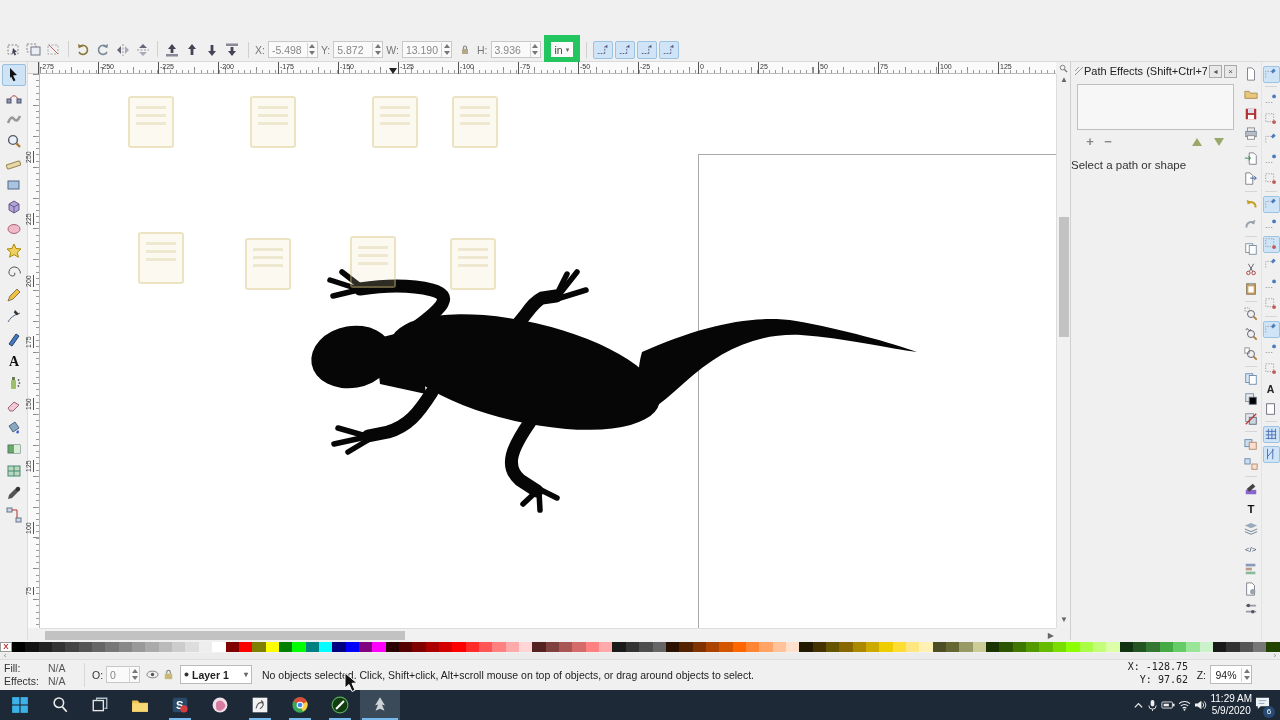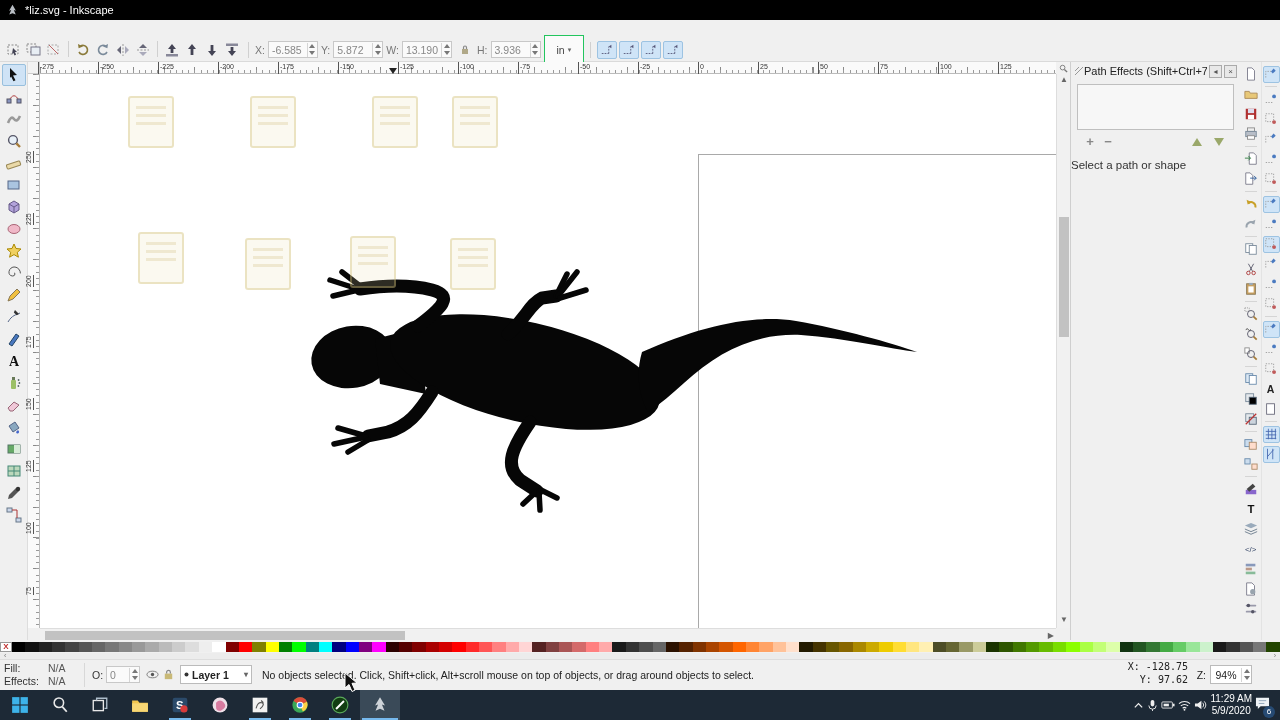--- a/index.html
+++ b/index.html
@@ -18,21 +18,21 @@
   #toolbar { left:0; top:38px; width:1280px; height:24px; background:#f0f0f0; border-bottom:1px solid #dadada; display:flex; align-items:center; gap:2px; padding-left:4px; font-size:10.5px; color:#555; }
   .tb-btn { width:20px; height:18px; border-radius:2px; display:flex; align-items:center; justify-content:center; }
   .tb-btn.blue { background:#cfe4f7; border:1px solid #9dc3e2; }
   .tb-sep { width:1px; height:16px; background:#d0d0d0; margin:0 4px; }
   .spinbox { display:flex; align-items:center; background:#fafafa; border:1px solid #c8c8c8; height:17px; margin:0 1px; }
   .spinbox .val { padding:0 3px; color:#888; font-size:10.5px; min-width:38px; text-align:left; }
   .spin-arrows { display:flex; flex-direction:column; width:10px; border-left:1px solid #d5d5d5; }
   .spin-arrows div { width:0; height:0; margin:1.5px auto; border-left:3px solid transparent; border-right:3px solid transparent; }
   .up-ar { border-bottom:4px solid #777; }
   .dn-ar { border-top:4px solid #777; }
-  .unit-dd { display:flex; align-items:center; gap:3px; background:#fafafa; border:1px solid #22c55e; height:29px; padding:0 12px; color:#444; }
+  .unit-dd { display:flex; align-items:center; gap:3px; background:#fafafa; border:7px solid #22c55e; height:29px; padding:0 4px; color:#444; }
 
   
   #toolbox { left:0; top:62px; width:28px; height:578px; background:#f0f0f0; border-right:1px solid #ddd; display:flex; flex-direction:column; align-items:center; padding-top:2px; }
   .tool { width:24px; height:22px; display:flex; align-items:center; justify-content:center; border-radius:2px; }
   .tool.active { background:#cfe3f6; border:1px solid #98bfdd; }
 
   
   #corner { left:28px; top:62px; width:12px; height:12px; background:#f2f2f2; border-right:1px solid #ccc; border-bottom:1px solid #ccc; }
   #hruler { left:40px; top:62px; width:1016px; height:12px; background:#fafafa; border-bottom:1px solid #bbb;
     background-image:repeating-linear-gradient(90deg,#9a9a9a 0 1px,transparent 1px 6.18px),repeating-linear-gradient(90deg,#8a8a8a 0 1px,transparent 1px 30.9px);
@@ -114,26 +114,20 @@
   #notif { position:relative; }
   #notif .badge { position:absolute; right:-5px; bottom:-4px; width:12px; height:12px; border-radius:50%; background:#264a73; color:#fff; font-size:8px; line-height:12px; text-align:center; }
 
   #cursor { left:344px; top:672px; width:16px; height:22px; z-index:99; }
 </style>
 </head>
 <body>
 
 <div id="stage">
 
-  <div class="abs" id="titlebar">
-    <svg width="13" height="13" viewBox="0 0 16 16">
-        <path d="M8 1l4.2 7.2-2.6-.9L12 13l-4-1.7L4 13l2.4-5.7-2.6.9z" fill="#b9bec4"></path>
-      </svg>
-    <span>*liz.svg - Inkscape</span>
-  </div>
 
 
   <div class="abs" id="toolbar">
     <span id="selbtns" style="display: flex;">
         <div class="tb-btn">
           <svg width="16" height="16" viewBox="0 0 16 16">
             <rect x="2" y="3" width="10" height="9" fill="none" stroke="#888" stroke-dasharray="2 1.5"></rect>
             <path d="M7 6l4 4-2.2.3 1.2 2.4-1.4.7-1.2-2.4L6 12z" fill="#445"></path>
           </svg>
         </div>
@@ -196,21 +190,21 @@
         <div class="tb-btn">
           <svg width="16" height="16" viewBox="0 0 16 16">
             <rect x="2" y="1.5" width="12" height="2.5" fill="#889"></rect>
             <path d="M8 14l4-5h-2.6V5H6.6v4H4z" fill="#445"></path>
           </svg>
         </div>
       </span>
     <span class="tb-sep"></span>
     <span style="color:#777">X:</span>
     <span class="spinbox">
-        <span class="val">-6.585</span>
+        <span class="val">-5.498</span>
         <span class="spin-arrows">
           <div class="up-ar"></div>
           <div class="dn-ar"></div>
         </span>
       </span>
     <span style="color:#777">Y:</span>
     <span class="spinbox">
         <span class="val">5.872</span>
         <span class="spin-arrows">
           <div class="up-ar"></div>

